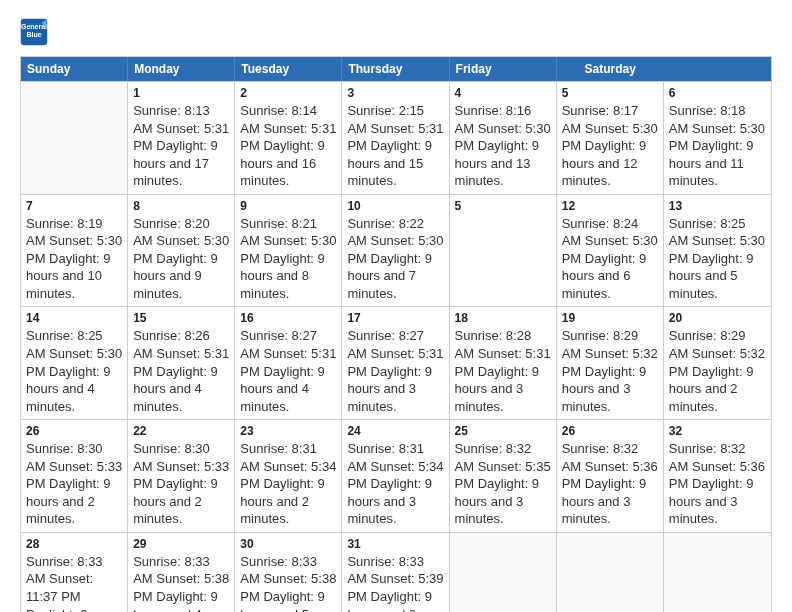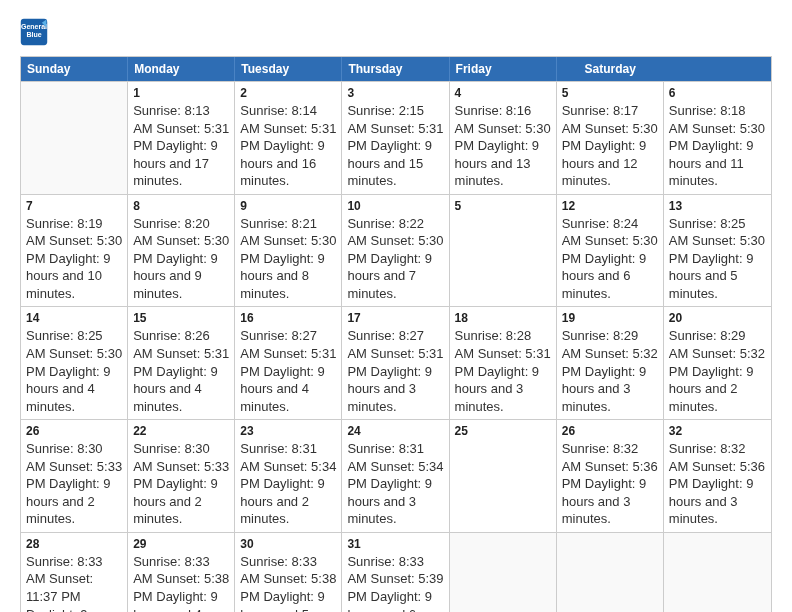--- a/index.html
+++ b/index.html
@@ -302,20 +302,24 @@
           </div>
           <div class="cal-cell">
             <div class="day-num">24</div>
             <div class="day-info">Sunrise: 8:31 AM
 Sunset: 5:34 PM
 Daylight: 9 hours
 and 3 minutes.</div>
           </div>
           <div class="cal-cell">
             <div class="day-num">25</div>
+            <div class="day-info">Sunrise: 8:32 AM
+Sunset: 5:35 PM
+Daylight: 9 hours
+and 3 minutes.</div>
           </div>
           <div class="cal-cell">
             <div class="day-num">26</div>
             <div class="day-info">Sunrise: 8:32 AM
 Sunset: 5:36 PM
 Daylight: 9 hours
 and 3 minutes.</div>
           </div>
           <div class="cal-cell">
             <div class="day-num">32</div>

